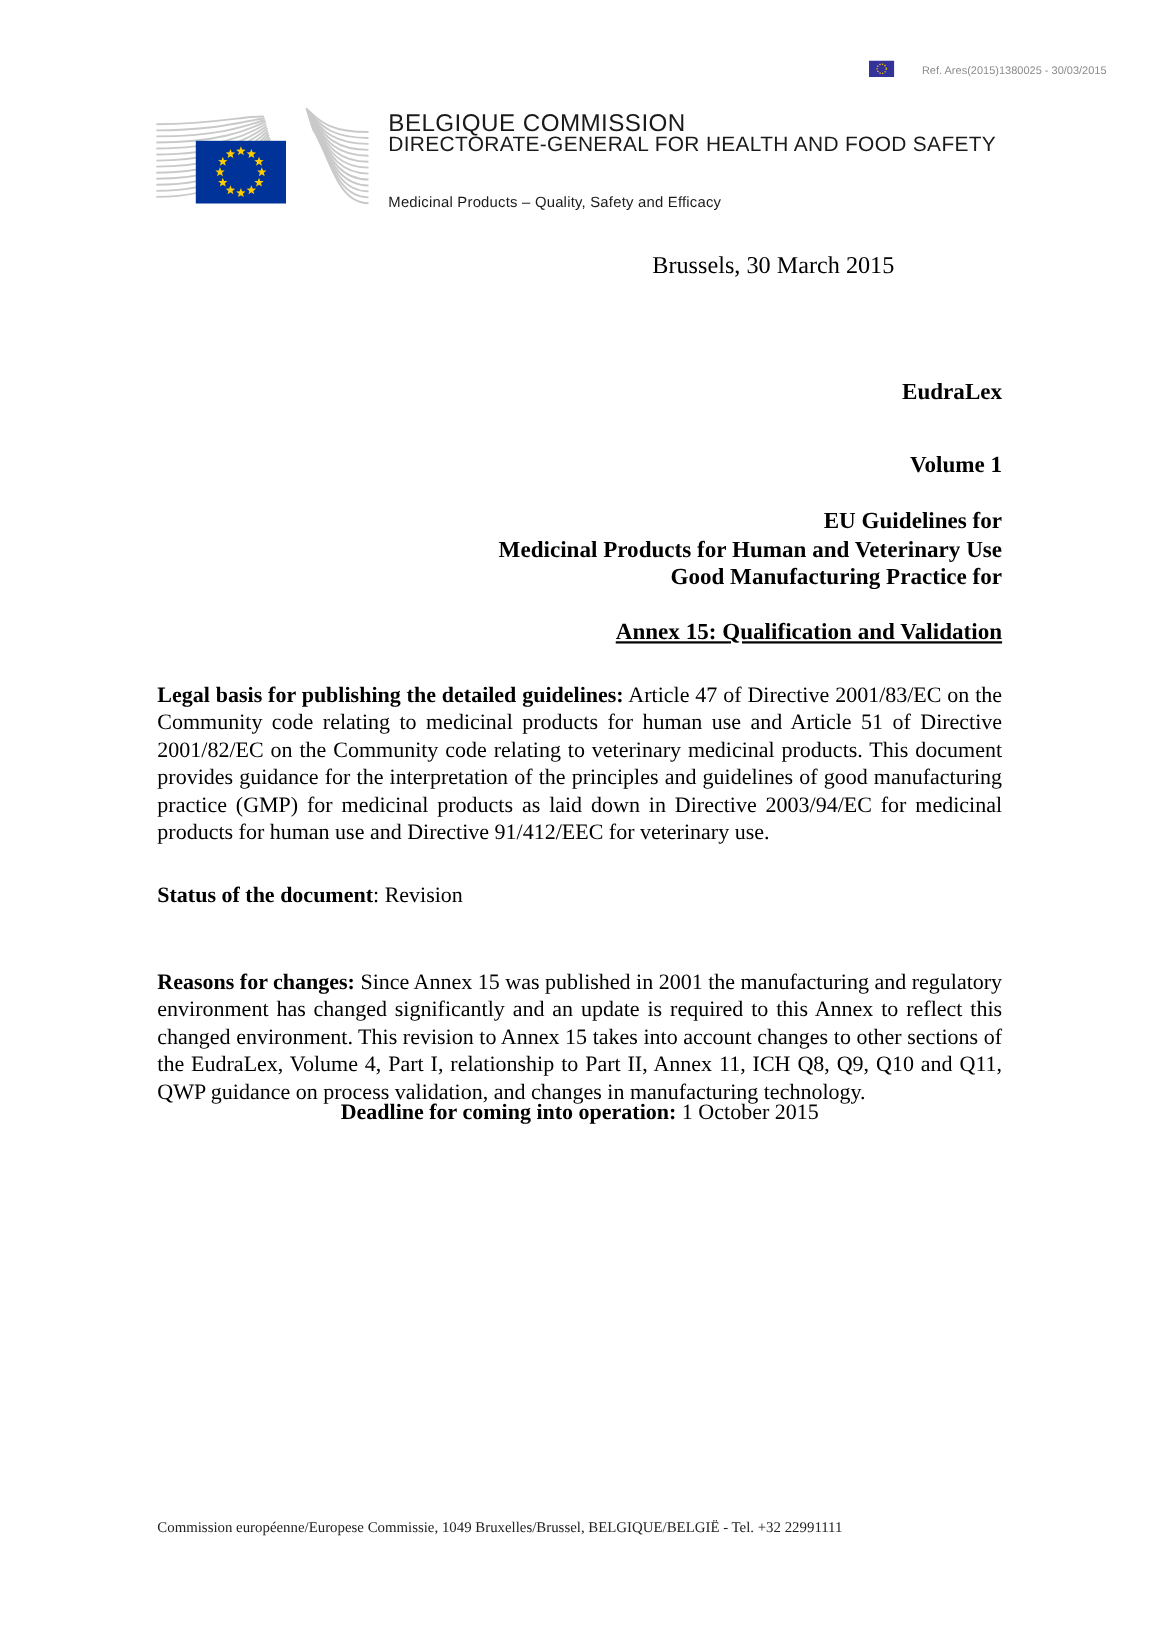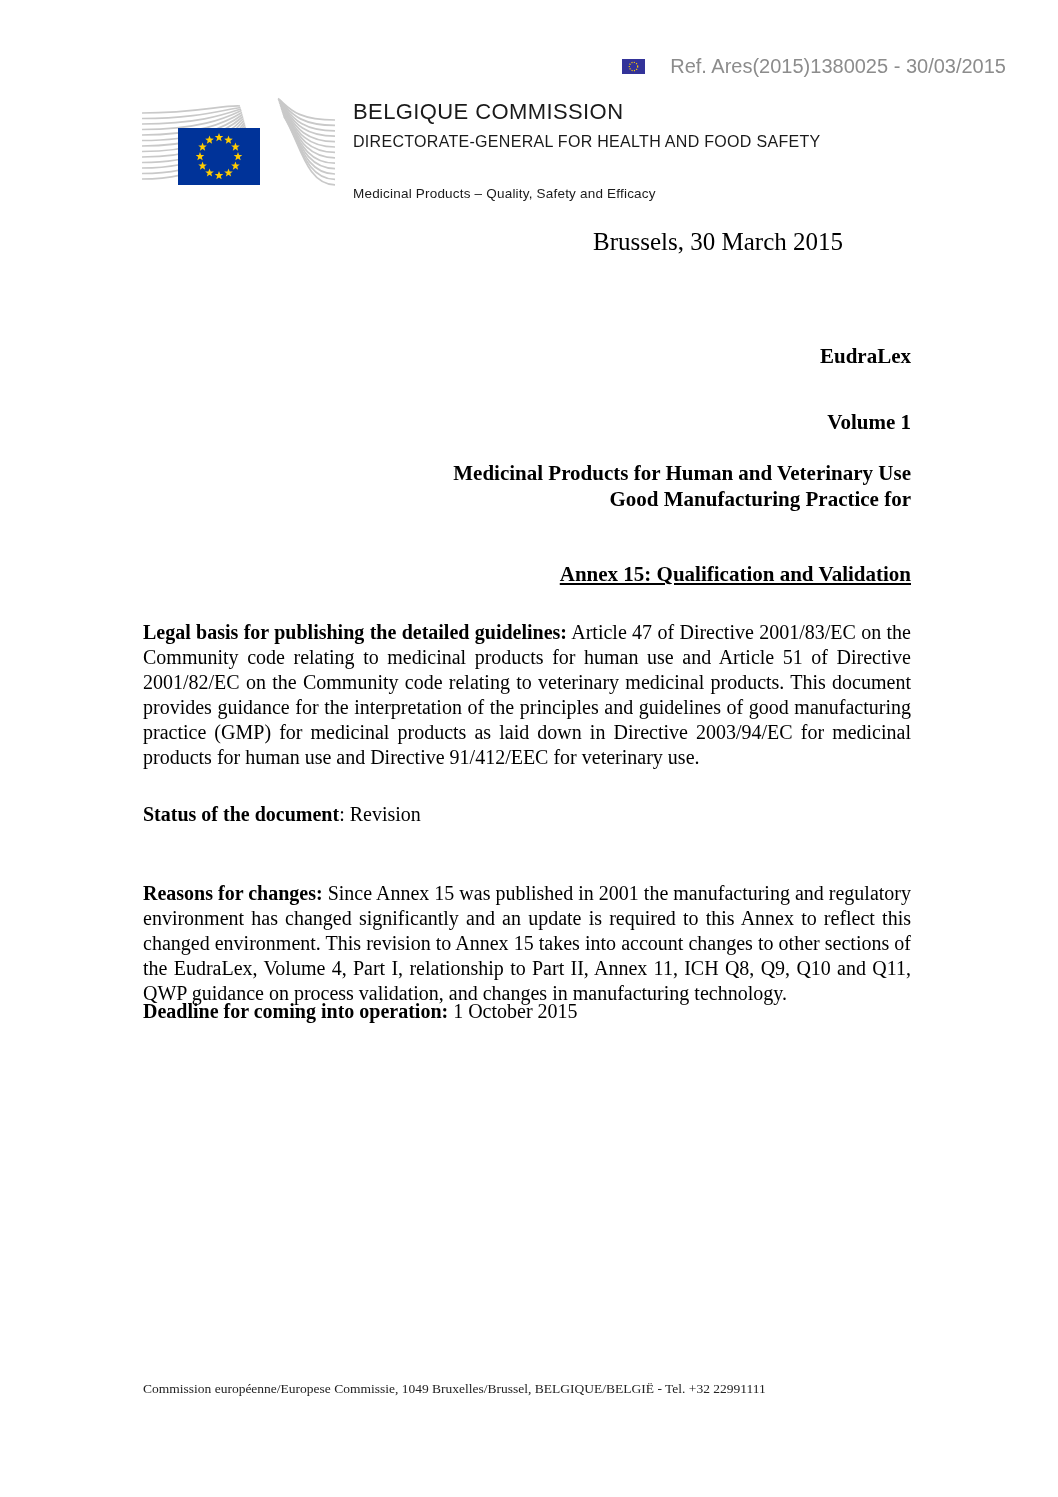--- a/index.html
+++ b/index.html
@@ -9,42 +9,42 @@
     position: relative;
     font-family: "Liberation Serif", serif;
     color: #000000;
     overflow: hidden;
   }
   .abs { position: absolute; }
 
   
   .ref-banner {
     top: 55px; right: 52px;
-    display: flex; align-items: center; gap: 25px;
+    display: flex; align-items: flex-end; gap: 25px;
     font-family: "Liberation Sans", sans-serif;
-    font-size: 20px;
+    font-size: 10px;
     color: #8c8c8c;
     white-space: nowrap;
   }
   .ref-flag { display: block; }
 
   
   .ec-logo { left: 142px; top: 93px; }
 
   
   .hdr {
     left: 353px; top: 99px;
     font-family: "Liberation Sans", sans-serif;
     color: #1a1a1a;
   }
   .hdr-inst { font-size: 22px; letter-spacing: 0.4px; line-height: 25px; }
-  .hdr-dg   { font-size: 16px; letter-spacing: 0.3px; line-height: 16px; margin-top: 10px; }
+  .hdr-dg   { font-size: 19px; letter-spacing: 0.3px; line-height: 16px; }
   .hdr-unit { font-size: 13.5px; letter-spacing: 0.2px; margin-top: 36px; }
 
-  .dateline { left: 593px; top: 228px; font-size: 25px; white-space: nowrap; }
+  .dateline { left: 593px; top: 228px; font-size: 22px; white-space: nowrap; }
 
   .title-line {
     left: 143px; width: 768px;
     text-align: right;
     font-weight: bold;
     font-size: 21px;
     white-space: nowrap;
   }
   .t-eudralex { top: 344px; }
   .t-volume   { top: 410px; }
@@ -53,21 +53,21 @@
 
   .body-par {
     left: 143px; width: 768px;
     font-size: 20px;
     line-height: 25px;
   }
   .just { text-align: justify; }
   .p-legal    { top: 620px; }
   .p-status   { top: 802px; }
   .p-reasons  { top: 838px; margin-top: 43px; }
-  .p-deadline { top: 999px; }
+  .p-deadline { top: 999px; text-align: center; }
   .body-par b { font-weight: bold; }
 
   .footer {
     left: 143px; top: 1381px;
     font-family: Liberation Serif, serif;
     font-size: 13.5px;
     color: #222222;
     white-space: nowrap;
     text-align: center;
   }
@@ -140,20 +140,21 @@
   <div class="hdr-inst">BELGIQUE COMMISSION</div>
   <div class="hdr-dg">DIRECTORATE-GENERAL FOR HEALTH AND FOOD SAFETY</div>
   <div class="hdr-unit">Medicinal Products – Quality, Safety and Efficacy</div>
 </div>
 
 <div class="abs dateline">Brussels, 30 March 2015</div>
 
 <div class="abs title-line t-eudralex">EudraLex</div>
 <div class="abs title-line t-volume">Volume 1</div>
 <div class="abs title-line t-guide">
+  <div>EU Guidelines for</div>
   <div>Medicinal Products for Human and Veterinary Use</div>
   <div>Good Manufacturing Practice for</div>
 </div>
 <div class="abs title-line t-annex">Annex 15: Qualification and Validation</div>
 
 <div class="abs body-par just p-legal">
   <b>Legal basis for publishing the detailed guidelines:</b><span> Article 47 of Directive 2001/83/EC on the Community code relating to medicinal products for human use and Article 51 of Directive 2001/82/EC on the Community code relating to veterinary medicinal products. This document provides guidance for the interpretation of the principles and guidelines of good manufacturing practice (GMP) for medicinal products as laid down in Directive 2003/94/EC for medicinal products for human use and Directive 91/412/EEC for veterinary use.</span>
 </div>
 
 <div class="abs body-par p-status">

